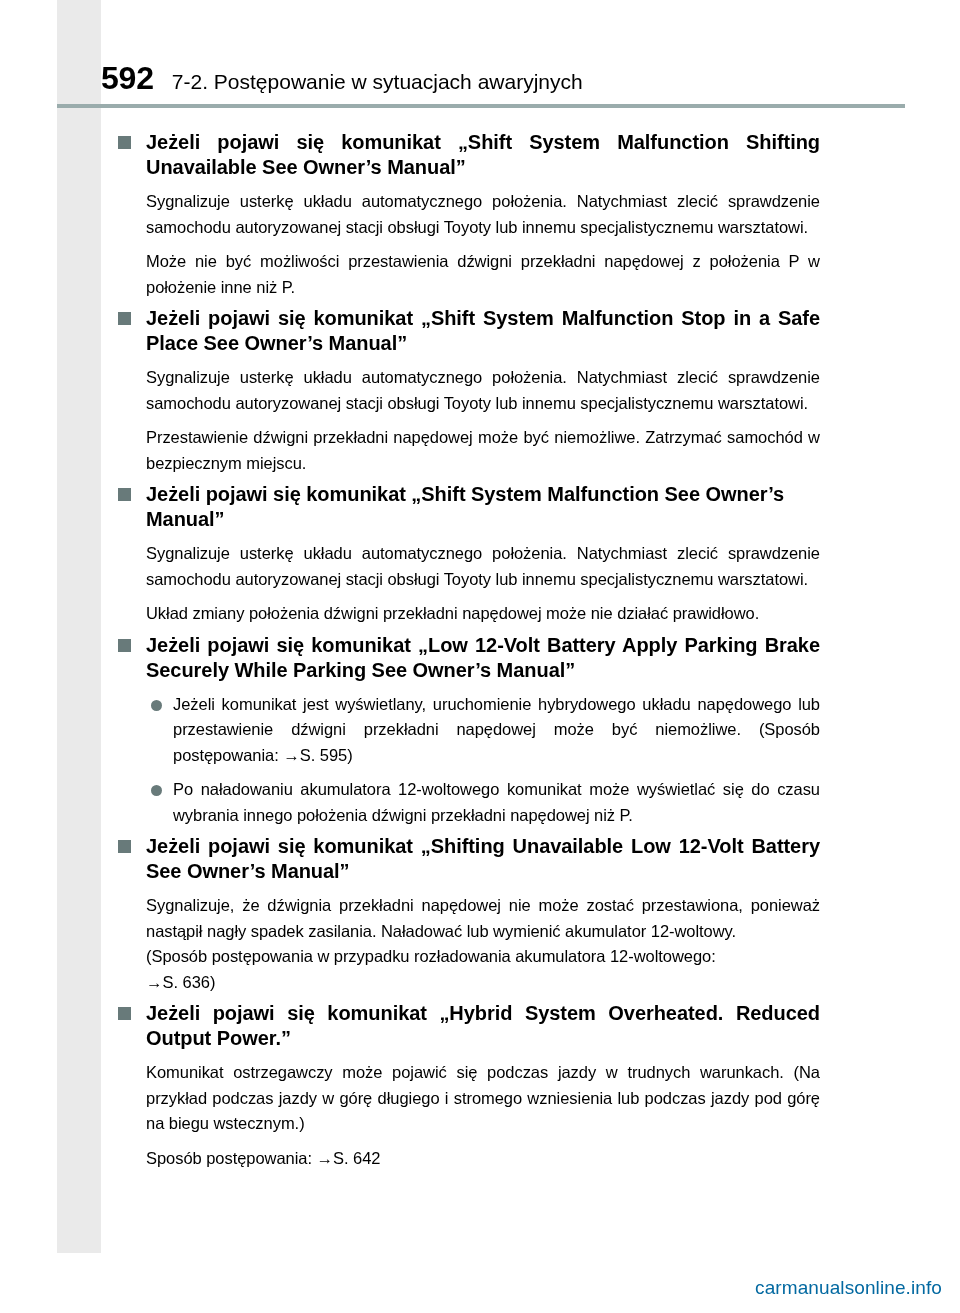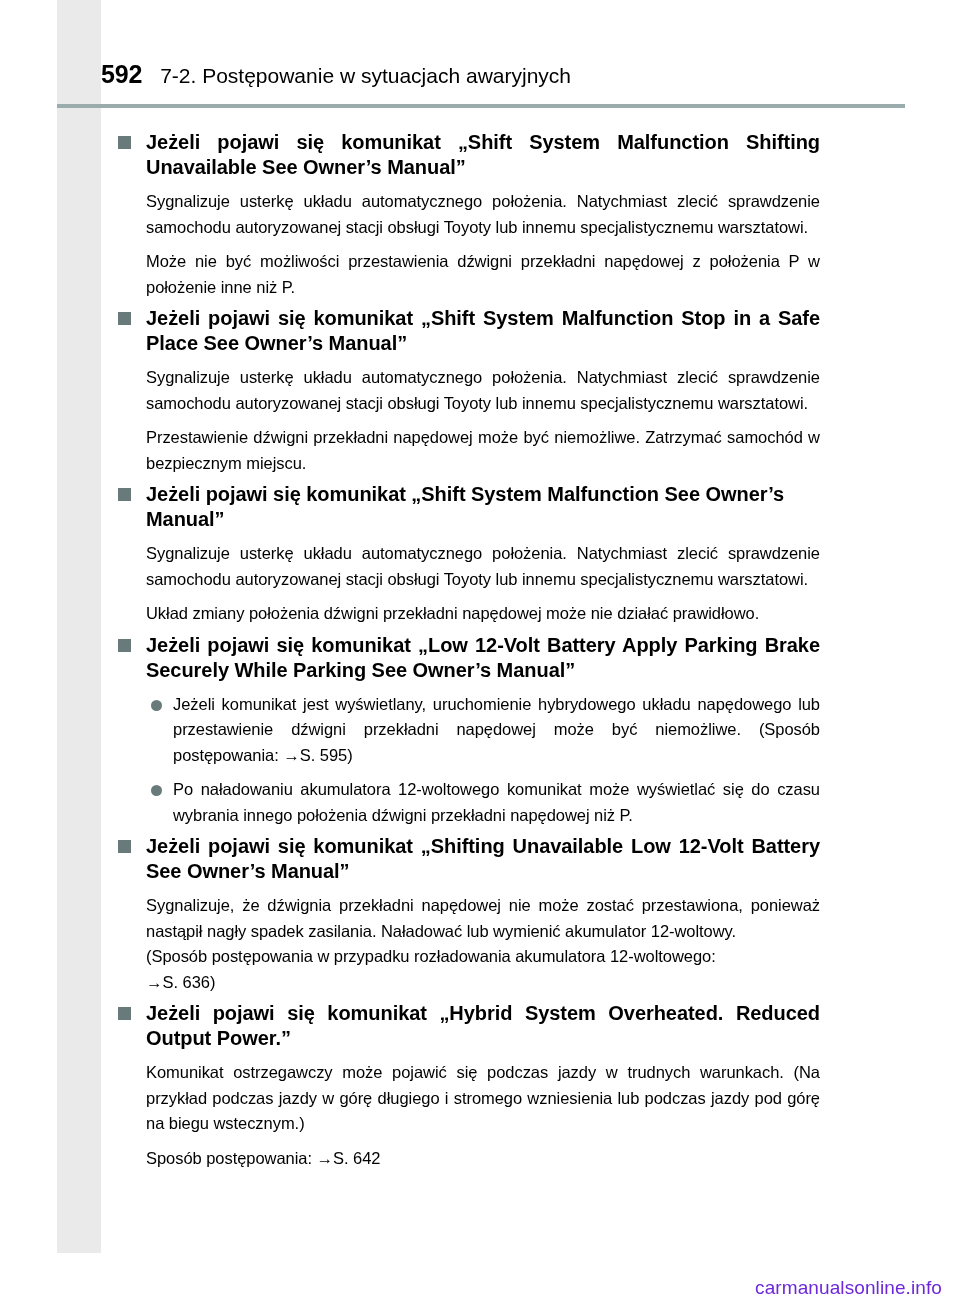--- a/index.html
+++ b/index.html
@@ -36,21 +36,21 @@
   .runhead {
     position: absolute;
     left: 101px;
     top: 62px;
     width: 806px;
     height: 36px;
     display: flex;
     align-items: baseline;
   }
   .folio {
-    font-size: 25px;
+    font-size: 32px;
     font-weight: bold;
     letter-spacing: -0.2px;
     line-height: 1;
     margin-right: 18px;
     white-space: nowrap;
   }
   .runhead-title {
     font-size: 21px;
     font-weight: normal;
     line-height: 1;
@@ -149,21 +149,21 @@
     letter-spacing: -1px;
     padding-right: 1px;
   }
 
   
   .watermark {
     position: absolute;
     right: 18px;
     bottom: 14px;
     font-size: 19px;
-    color: #6d28d9;
+    color: #0369a1;
     letter-spacing: 0.1px;
     white-space: nowrap;
   }
 </style>
 </head>
 <body>
 
 <div class="page">
 
   <div class="margin-band"></div>

